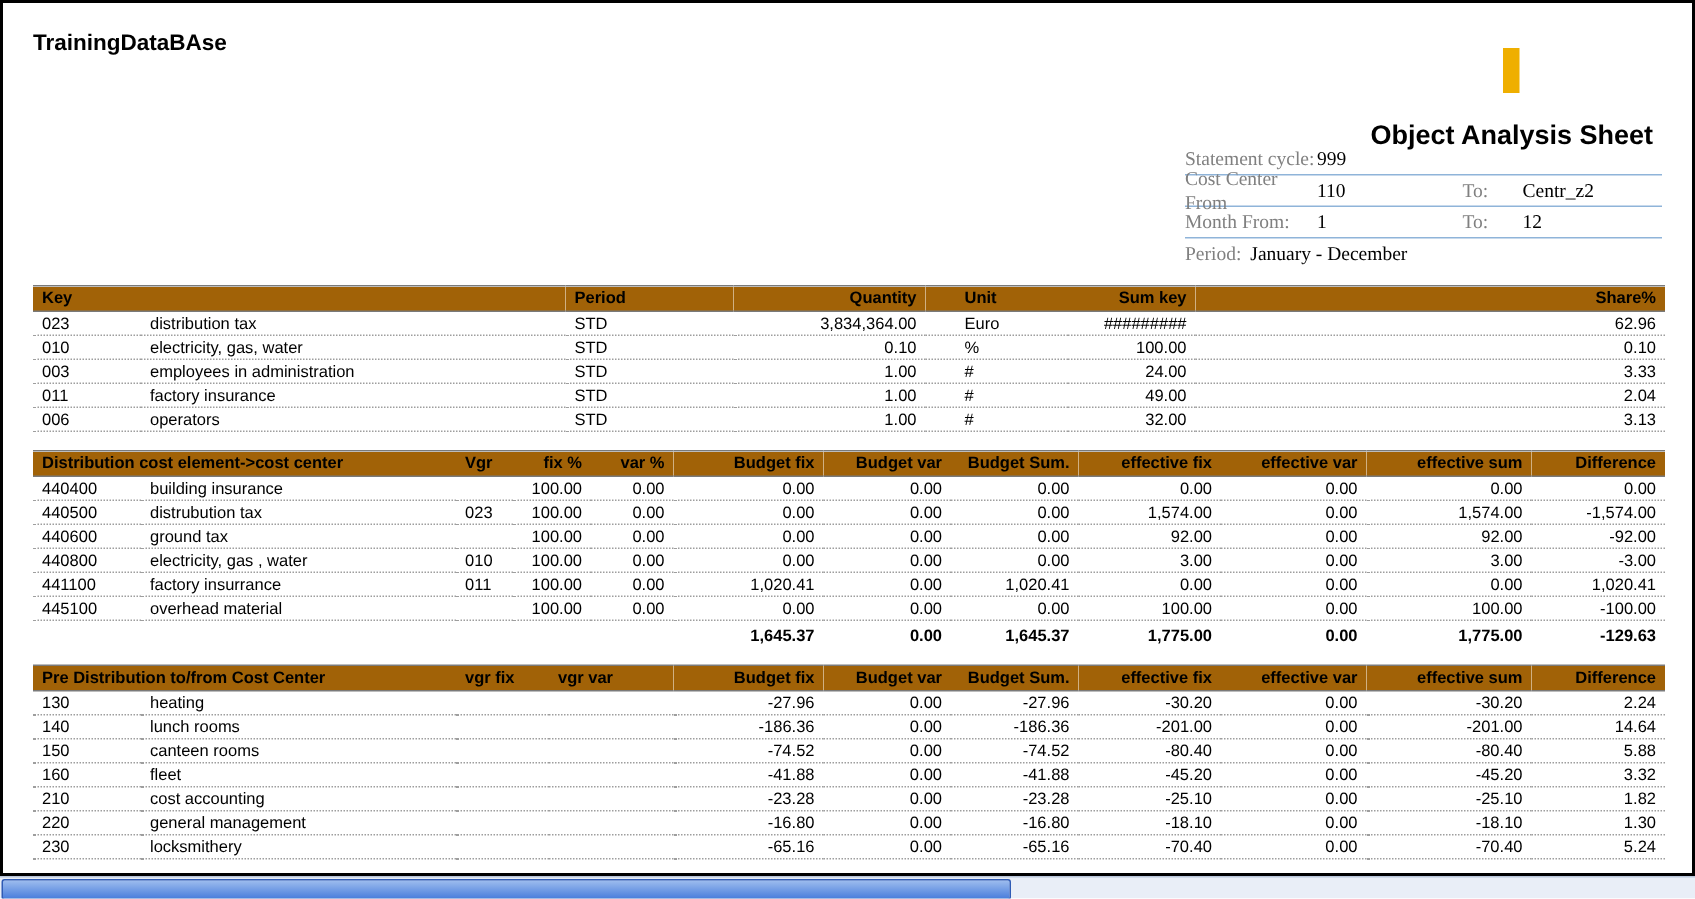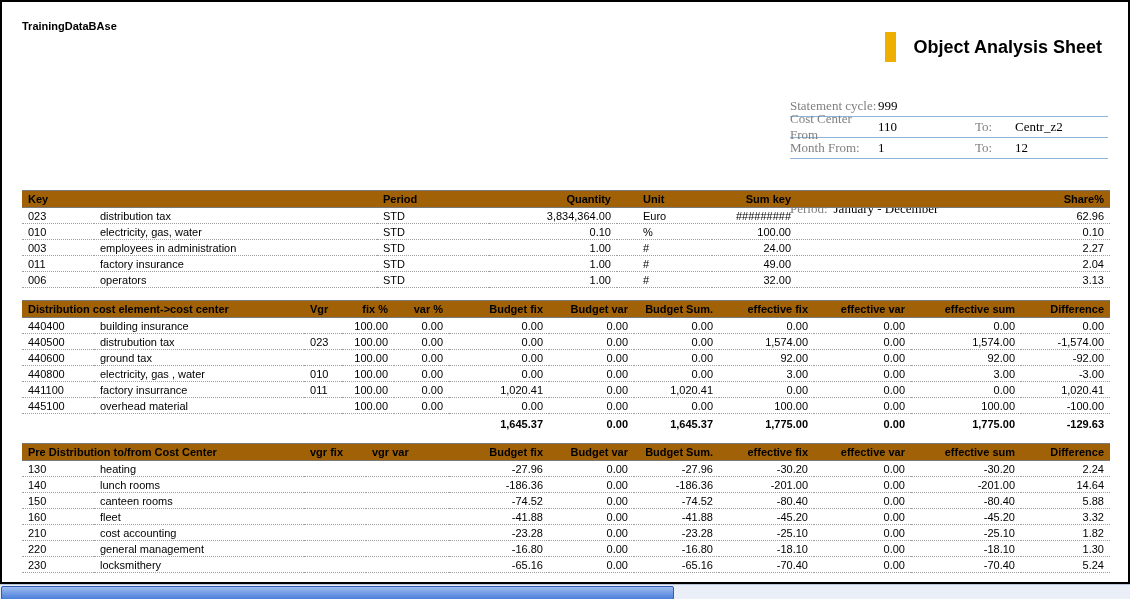--- a/index.html
+++ b/index.html
@@ -1,26 +1,26 @@
 <!DOCTYPE html>
 <html><head>
 <meta charset="utf-8">
 <style>
   html,body { margin:0; padding:0; background:#fff; font-family:"Liberation Sans", sans-serif; }
   .page { position:relative; width:1126px; height:580px; border:2px solid #000; background:#fff; overflow:hidden; }
 
-  .db-title { position:absolute; left:20px; top:18px; font-size:11px; font-weight:bold; color:#000; }
-
-  .sheet-title-wrap { position:absolute; right:26px; top:30px; display:flex; align-items:center; gap:18px; }
+  .db-title { position:absolute; left:20px; top:18px; font-size:15px; font-weight:bold; color:#000; }
+
+  .sheet-title-wrap { position:absolute; right:26px; top:30px; display:flex; align-items:center; gap:18px;flex-direction:column; }
   .accent-bar { width:11px; height:30px; background:#EFAF00; }
   .sheet-title { font-size:18px; font-weight:bold; color:#000; white-space:nowrap; }
 
   .params { position:absolute; left:788px; top:94px; width:318px; font-size:13px;font-family:Liberation Serif, serif; }
   .param-row { display:flex; align-items:center; height:20px; border-bottom:1px solid #8FB4D9; }
-  .param-row.no-line { border-bottom:none;margin-top:40px; }
+  .param-row.no-line { border-bottom:none; }
   .p-label { color:#808080; }
   .p-lab { width:88px; flex:none; }
   .p-val { width:97px; flex:none; color:#000; }
   .p-to { width:40px; flex:none; }
   .p-toval { flex:1; color:#000; }
   .p-period-lab { margin-right:6px; }
 
   .page-title { position:absolute; left:20px; top:151px; font-size:15px; font-weight:bold; color:#000; }
 
   .tables { position:absolute; left:20px; top:188px; width:1088px; }
@@ -115,21 +115,21 @@
             <td class="num">100.00</td>
             <td class="num">0.10</td>
           </tr>
         <tr>
             <td class="l">003</td>
             <td class="l">employees in administration</td>
             <td class="l">STD</td>
             <td class="num">1.00</td>
             <td class="unitpad">#</td>
             <td class="num">24.00</td>
-            <td class="num">2.27</td>
+            <td class="num">3.33</td>
           </tr>
         <tr>
             <td class="l">011</td>
             <td class="l">factory insurance</td>
             <td class="l">STD</td>
             <td class="num">1.00</td>
             <td class="unitpad">#</td>
             <td class="num">49.00</td>
             <td class="num">2.04</td>
           </tr>

